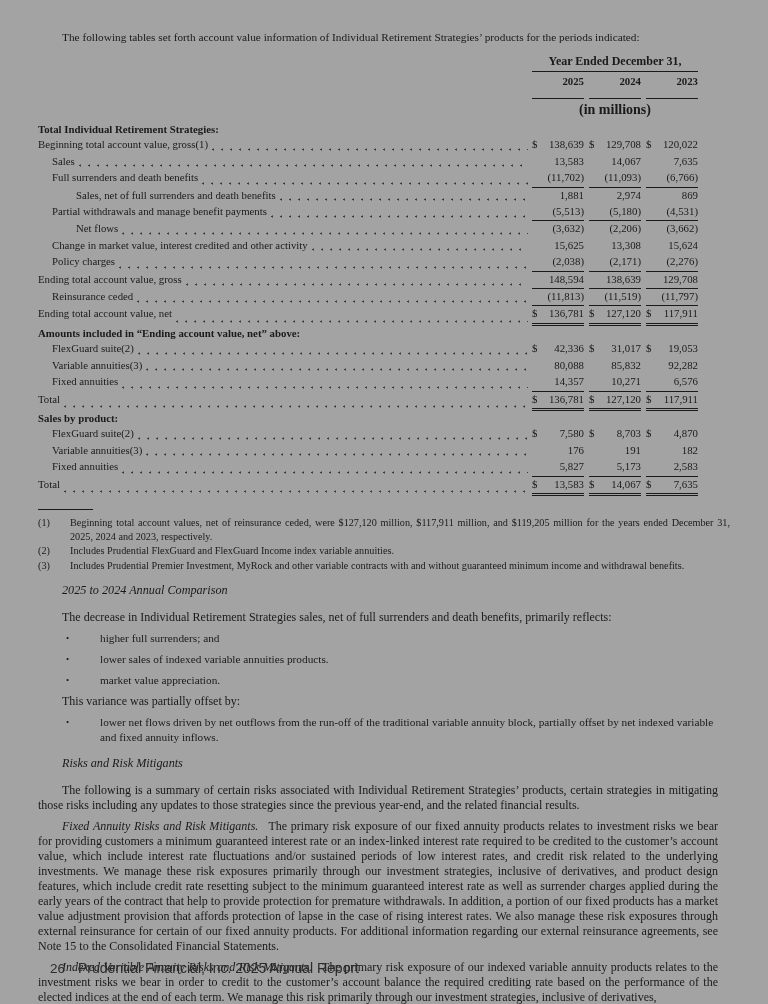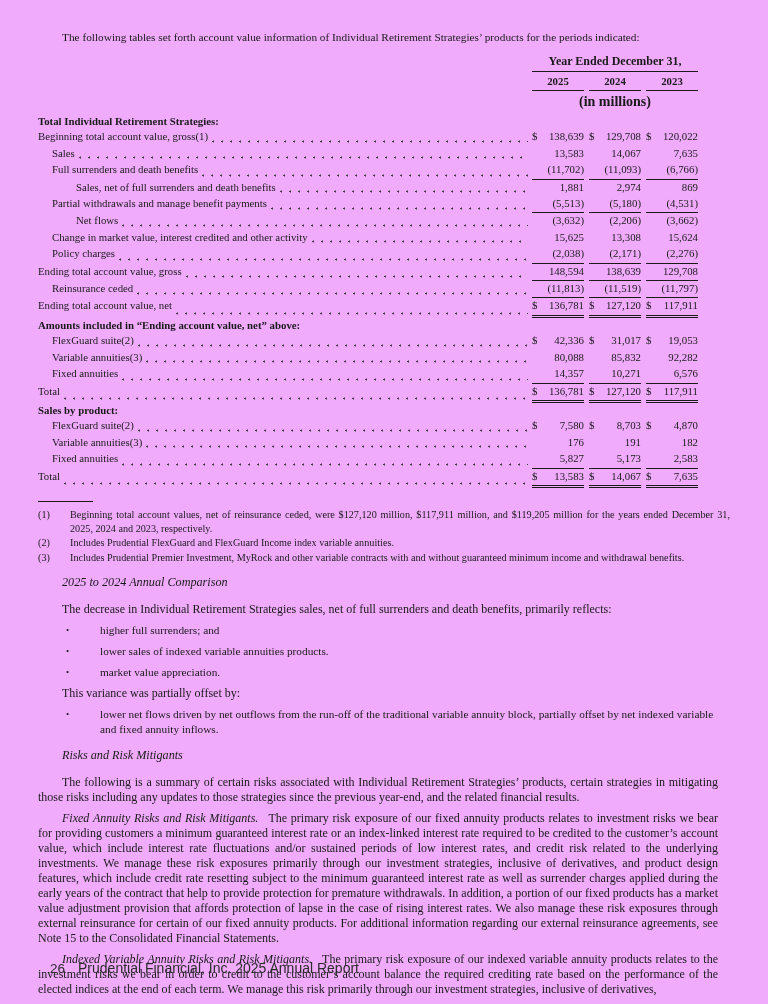--- a/index.html
+++ b/index.html
@@ -1,38 +1,38 @@
 <!DOCTYPE html>
 <html><head>
 <meta charset="utf-8">
 <style>
   html,body { margin:0; padding:0; background:#ffffff; }
   .page {
     position:relative;
     width:768px; height:1004px;
     box-sizing:border-box;
     padding:30px 38px 0 38px;
-    background:#f0abfc;
+    background:#a3a3a3;
     color:#1a1a1a;
     font-family:"Liberation Serif","DejaVu Serif",serif;
     overflow:hidden;
   }
   
   .intro { font-size:11.3px; line-height:15px; margin:0 0 9px 0; text-indent:24px; }
 
   
   .fintable { padding-right:32px; }
   .thead-block { margin-left:auto; width:166px; }
   .span-label {
     font-weight:bold; font-size:12px; text-align:center; white-space:nowrap;
     padding-bottom:2px; border-bottom:1.3px solid #1a1a1a;
   }
   .years { display:flex; gap:5px; margin-top:3px; }
-  .ycell { width:52px; box-sizing:border-box; text-align:center; font-weight:bold; font-size:10.8px;
-    border-bottom:1.3px solid #1a1a1a; padding-bottom:3px; }
+  .ycell { width:52px; box-sizing:border-box; text-align:right; font-weight:bold; font-size:10.8px;
+    border-bottom:1.3px solid #1a1a1a; padding-bottom:11px; }
   .units { text-align:center; font-weight:bold; font-size:14px; margin-top:3px; margin-bottom:4px;font-family:Liberation Serif, serif; }
 
   .trow { display:flex; align-items:baseline; line-height:15.4px; font-size:10.8px; }
   .trow.section .lbl { font-weight:bold; }
   .lbl { white-space:nowrap; }
   .ind1 { padding-left:14px; }
   .ind2 { padding-left:38px; }
   .leader {
     flex:1; align-self:flex-end; height:3px; margin:0 4px 3px 4px;
     background-image:radial-gradient(circle at 1.2px 1.5px, #3a3a3a 0.9px, transparent 1.2px);

